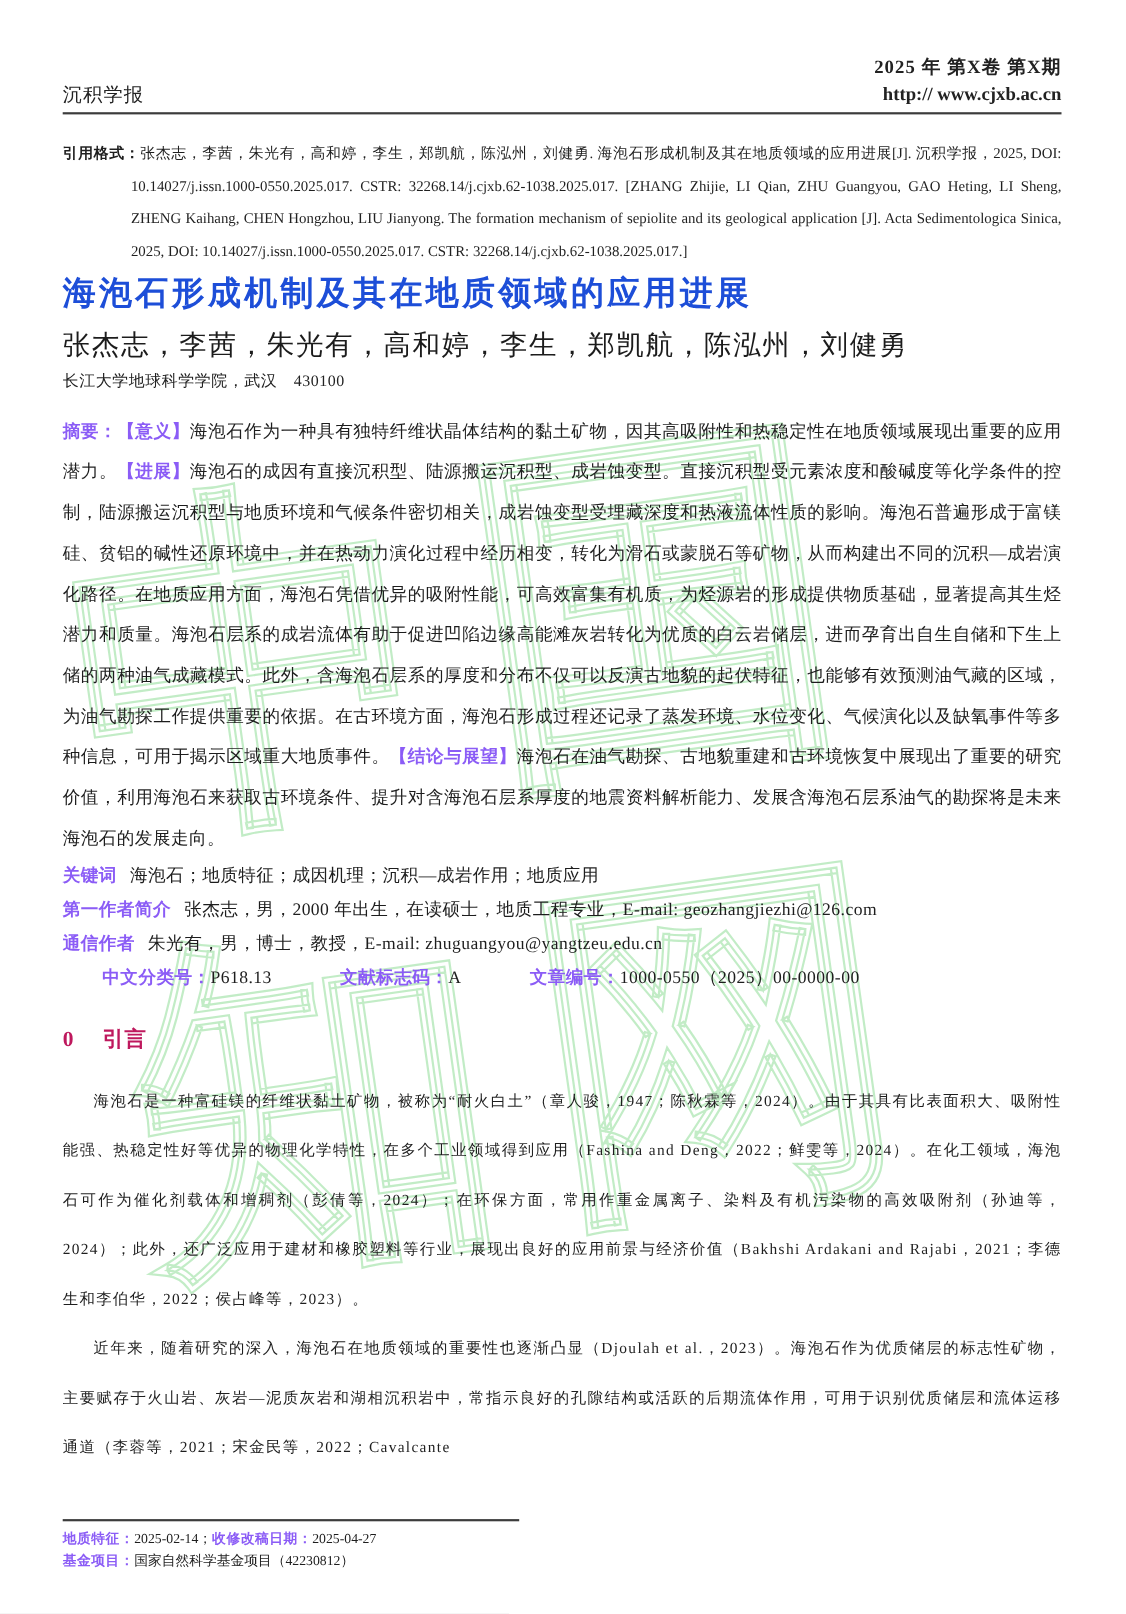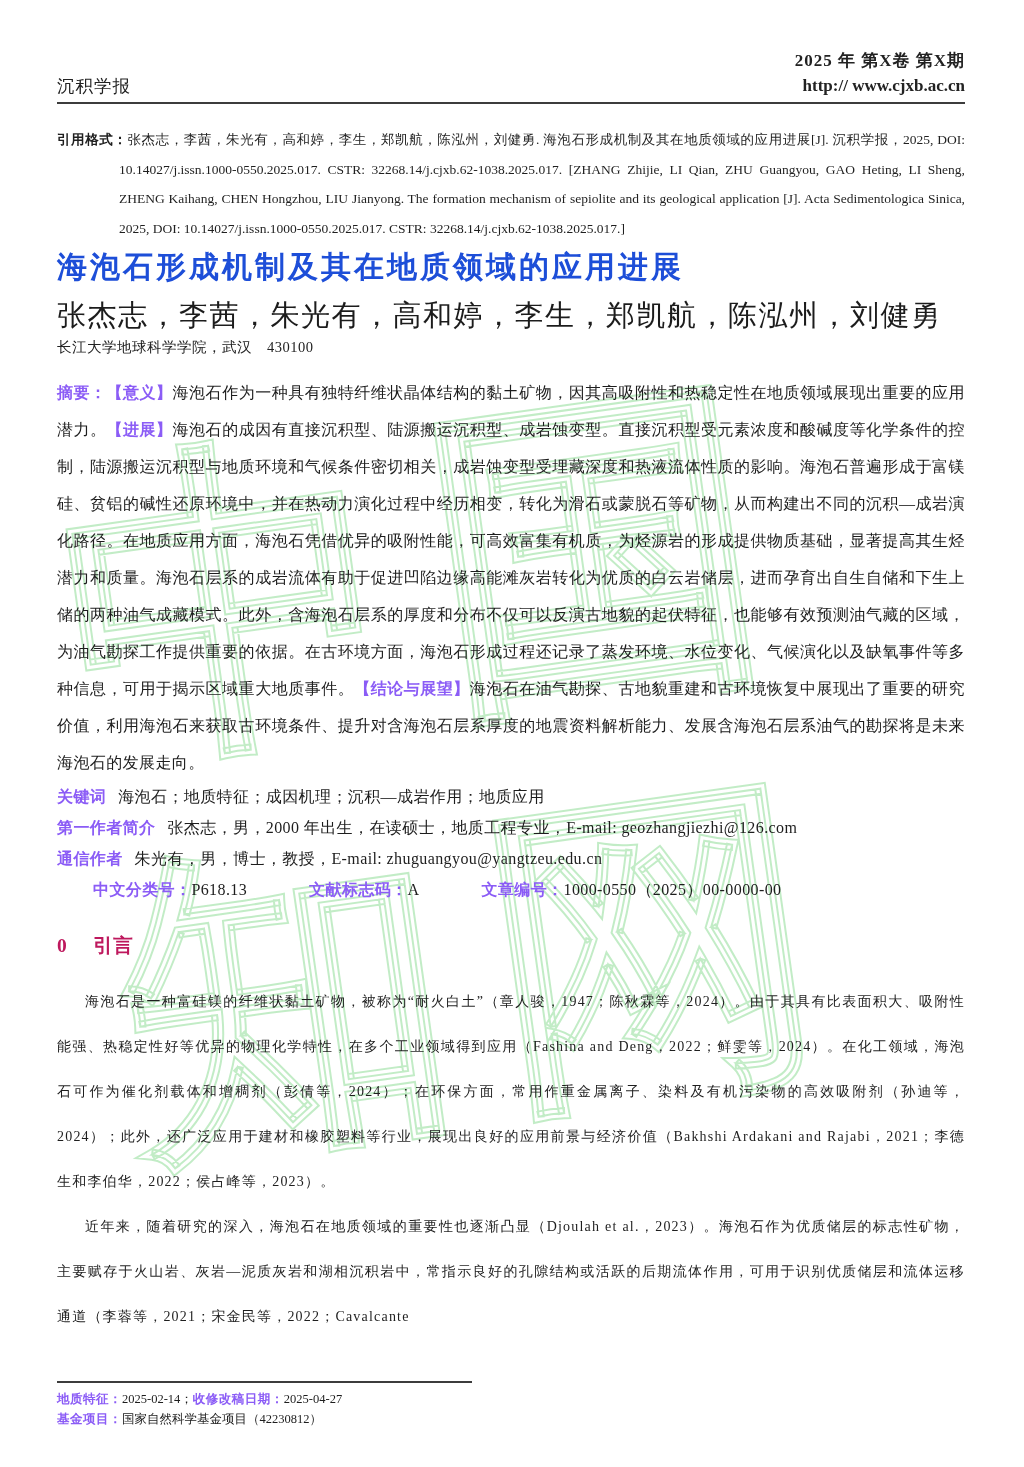--- a/index.html
+++ b/index.html
@@ -68,21 +68,21 @@
     margin-top: 4px;
     font-family: "Liberation Sans", "DejaVu Sans", sans-serif;
     font-weight: 700;
     font-size: 30px;
     line-height: 40px;
     letter-spacing: 3px;
     color: #1d4ed8;
   }
   .authors {
     margin-top: 13px;
-    font-size: 29px;
+    font-size: 25px;
     line-height: 30px;
     letter-spacing: 1.5px;
     color: #1c1c1c;
   }
   .affiliation { margin-top: 6px; font-size: 14.5px; line-height: 22px; letter-spacing: 0.5px; }
   
   .abstract {
     margin-top: 16px;
     font-size: 16px;
     line-height: 37px;

